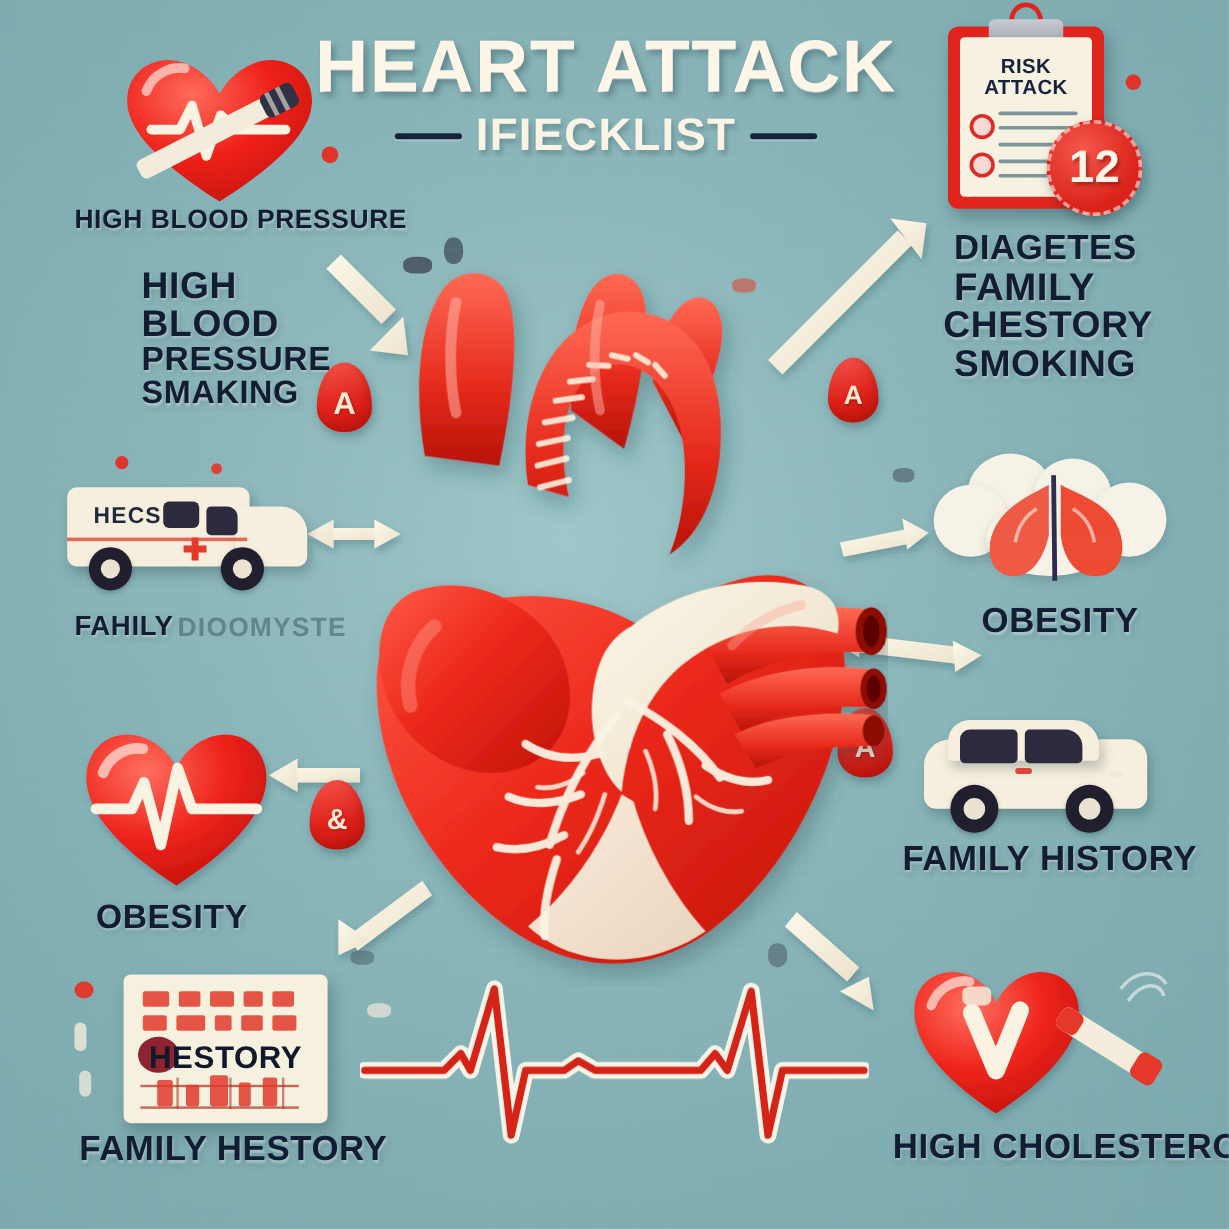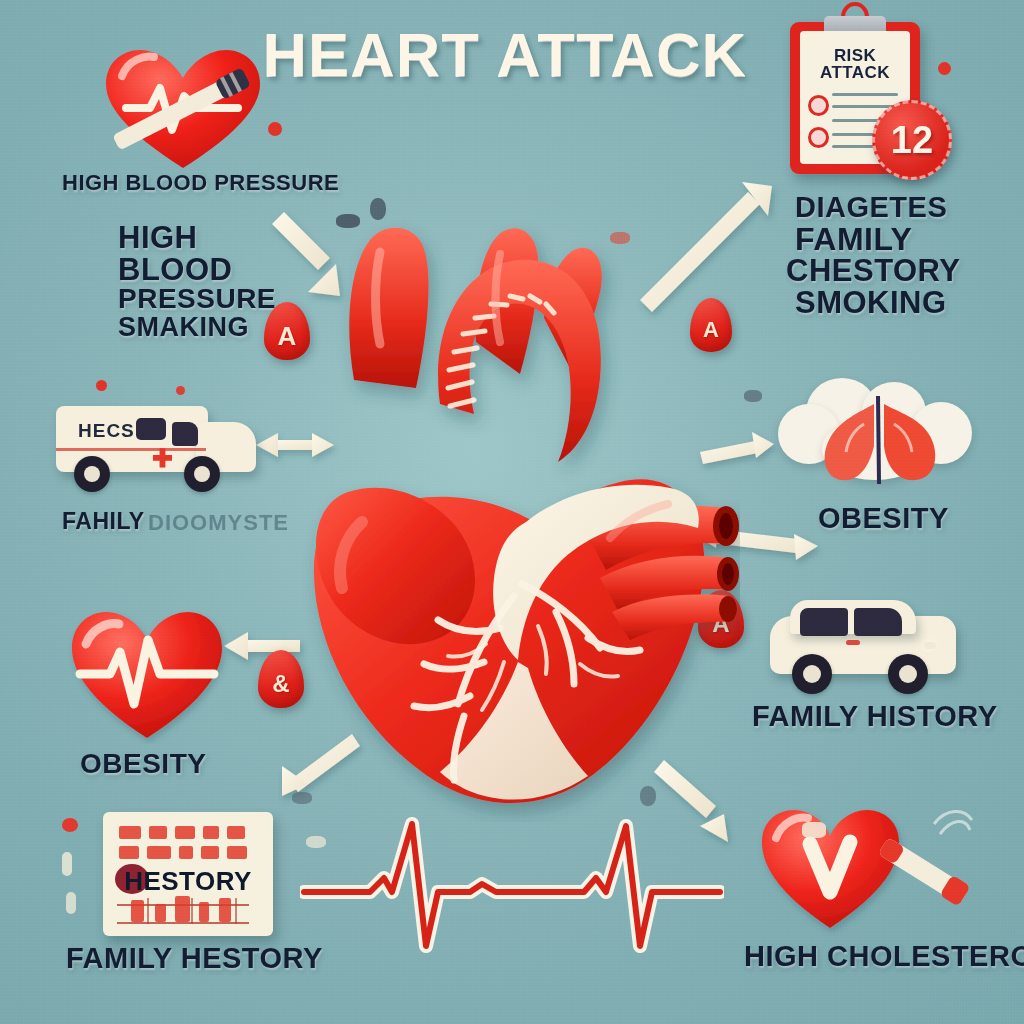--- a/index.html
+++ b/index.html
@@ -200,20 +200,25 @@
   
   .speck { position: absolute; border-radius: 50%; }
 </style>
 </head>
 <body>
 
 <div id="poster">
 
   <div class="abs" id="title-block">
     <div class="title-line1">HEART ATTACK</div>
+    <div class="title-line3-wrap">
+      <span class="rule"></span>
+      <span class="title-line3">IFIECKLIST</span>
+      <span class="rule"></span>
+    </div>
   </div>
 
   <div class="abs" style="left:88px; top:38px; width:200px; height:140px;">
     <svg width="200" height="140" viewBox="0 0 200 140">
       <defs>
         <radialGradient id="hg1" cx="35%" cy="25%" r="80%">
           <stop offset="0%" stop-color="#ff6a5c"></stop>
             <stop offset="55%" stop-color="#ef2018"></stop>
           <stop offset="100%" stop-color="#c9160f"></stop>
         </radialGradient>

